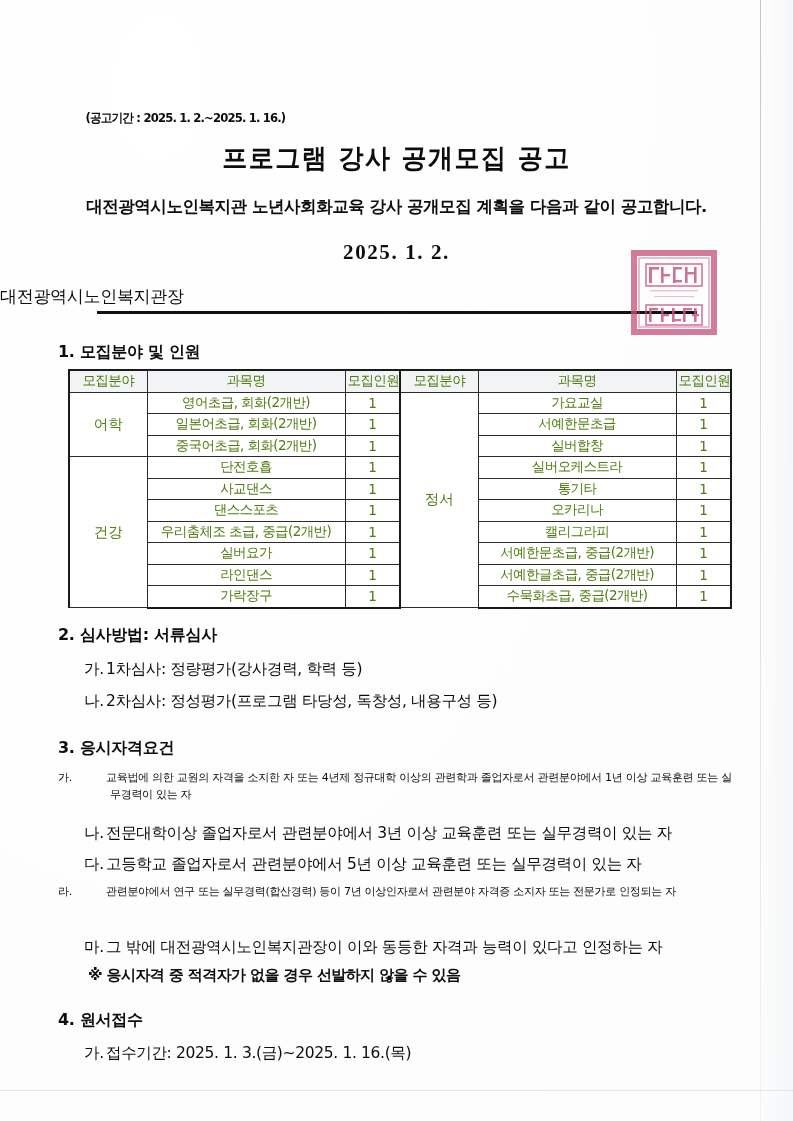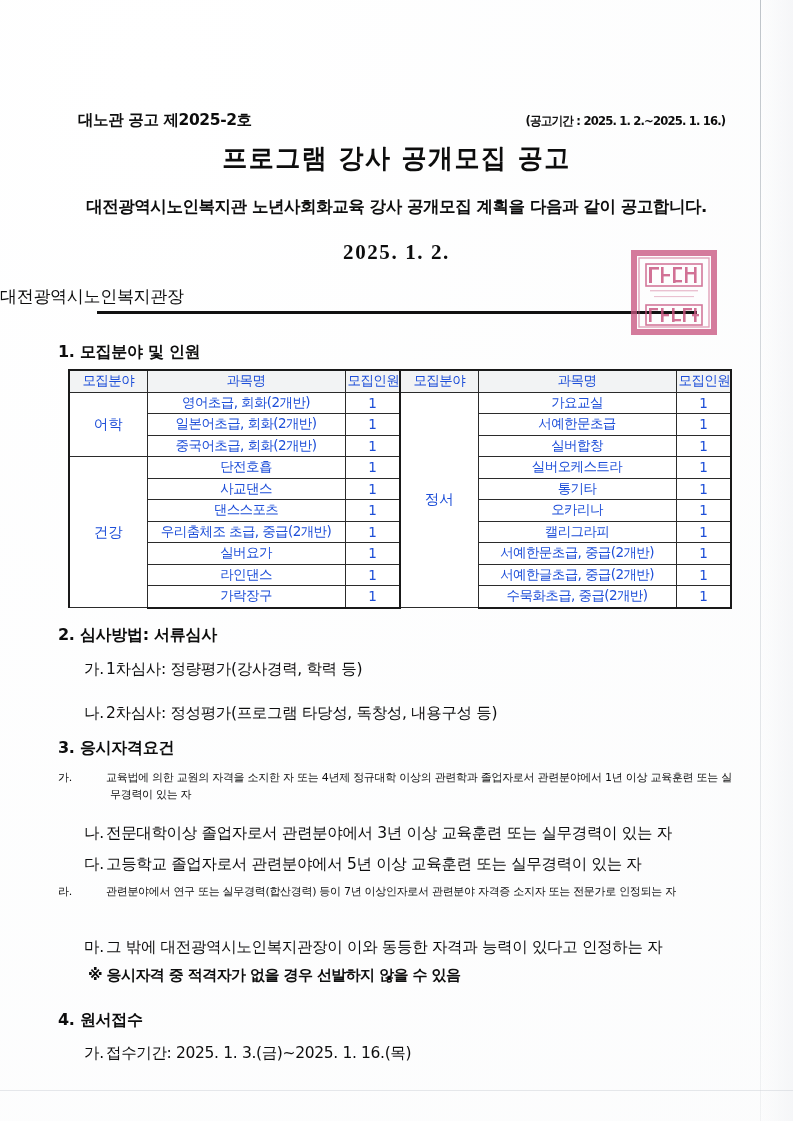--- a/index.html
+++ b/index.html
@@ -211,21 +211,21 @@
     background: #ffffff;
   }
   table.rec th, table.rec td {
     border: 1px solid #2b2b2b;
     text-align: center;
     vertical-align: middle;
     font-size: 13.5px;
     letter-spacing: -0.6px;
     height: 20.5px;
     padding: 0 2px;
-    color: #1d4ed8;
+    color: #4d7c0f;
     font-weight: 400;
     white-space: nowrap;
     overflow: hidden;
   }
   table.rec th {
     font-weight: 400;
     background: #f2f3f4;
     font-size: 13.5px;
   }
   table.rec .outer-l { border-left: 2px solid #1a1a1a; }
@@ -256,21 +256,20 @@
 <div class="page">
 
   <div class="paper-tone"></div>
   <div class="scan-edge-soft"></div>
   <div class="scan-edge"></div>
   <div class="scan-bottom"></div>
 
   <div class="content">
 
     <div class="doc-head">
-      <div class="doc-no">대노관 공고 제2025-2호</div>
       <div class="doc-period">(공고기간 : 2025. 1. 2.~2025. 1. 16.)</div>
     </div>
 
     <div class="doc-title">프로그램 강사 공개모집 공고</div>
 
     <div class="lead">대전광역시노인복지관 노년사회화교육 강사 공개모집 계획을 다음과 같이 공고합니다.</div>
 
     <div class="date-line">2025.  1.  2.</div>
 
     <div class="issuer">대전광역시노인복지관장</div>
@@ -406,21 +405,21 @@
           </tr>
         </tbody>
       </table>
     </div>
 
     <div class="sec-title sec2">2. 심사방법: 서류심사</div>
 
     <div class="item" style="left:84px; top:658px;">
       <span class="marker">가.</span><span>1차심사: 정량평가(강사경력, 학력 등)</span>
     </div>
-    <div class="item" style="left:84px; top:690px;margin-top:12px;">
+    <div class="item" style="left:84px; top:690px;">
       <span class="marker">나.</span><span>2차심사: 정성평가(프로그램 타당성, 독창성, 내용구성 등)</span>
     </div>
 
     <div class="sec-title sec3">3. 응시자격요건</div>
 
     <div class="item-wrap justify" style="left:84px; top:770px; width:648px;">
       <span class="hang">
         <span class="marker">가.</span><span>교육법에 의한 교원의 자격을 소지한 자 또는 4년제 정규대학 이상의 관련학과 졸업자로서 관련분야에서 1년 이상 교육훈련 또는 실무경력이 있는 자</span>
       </span>
     </div>

